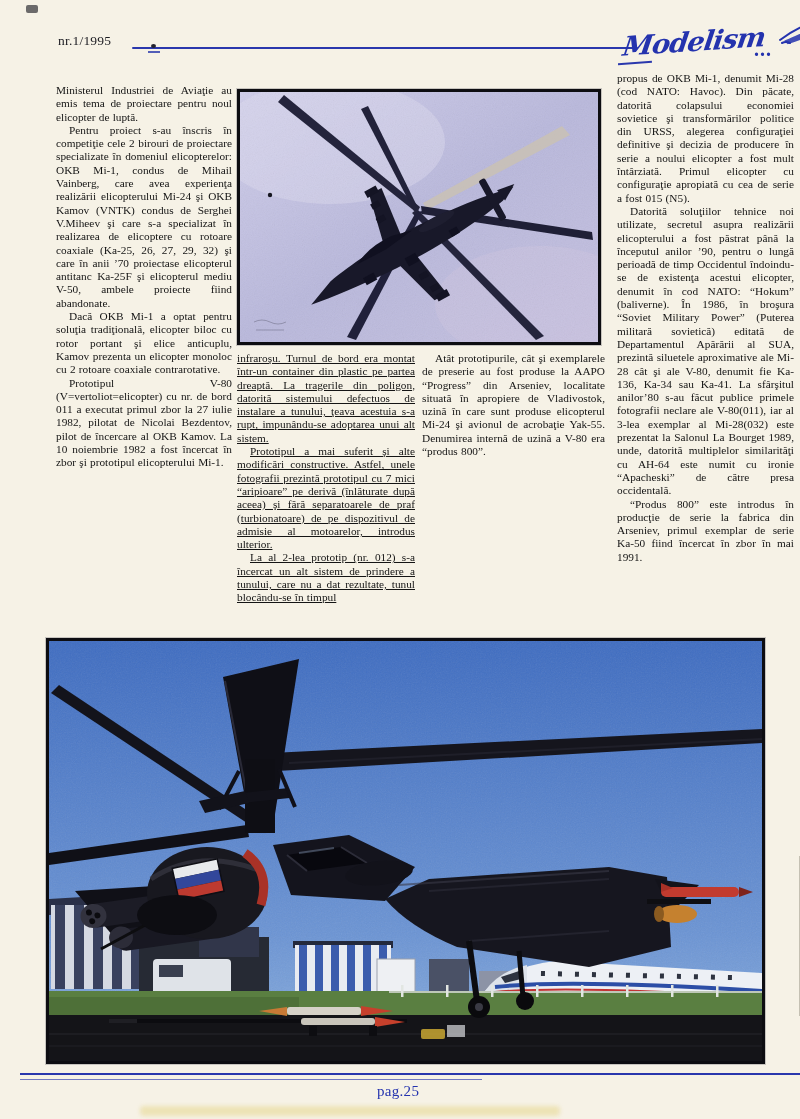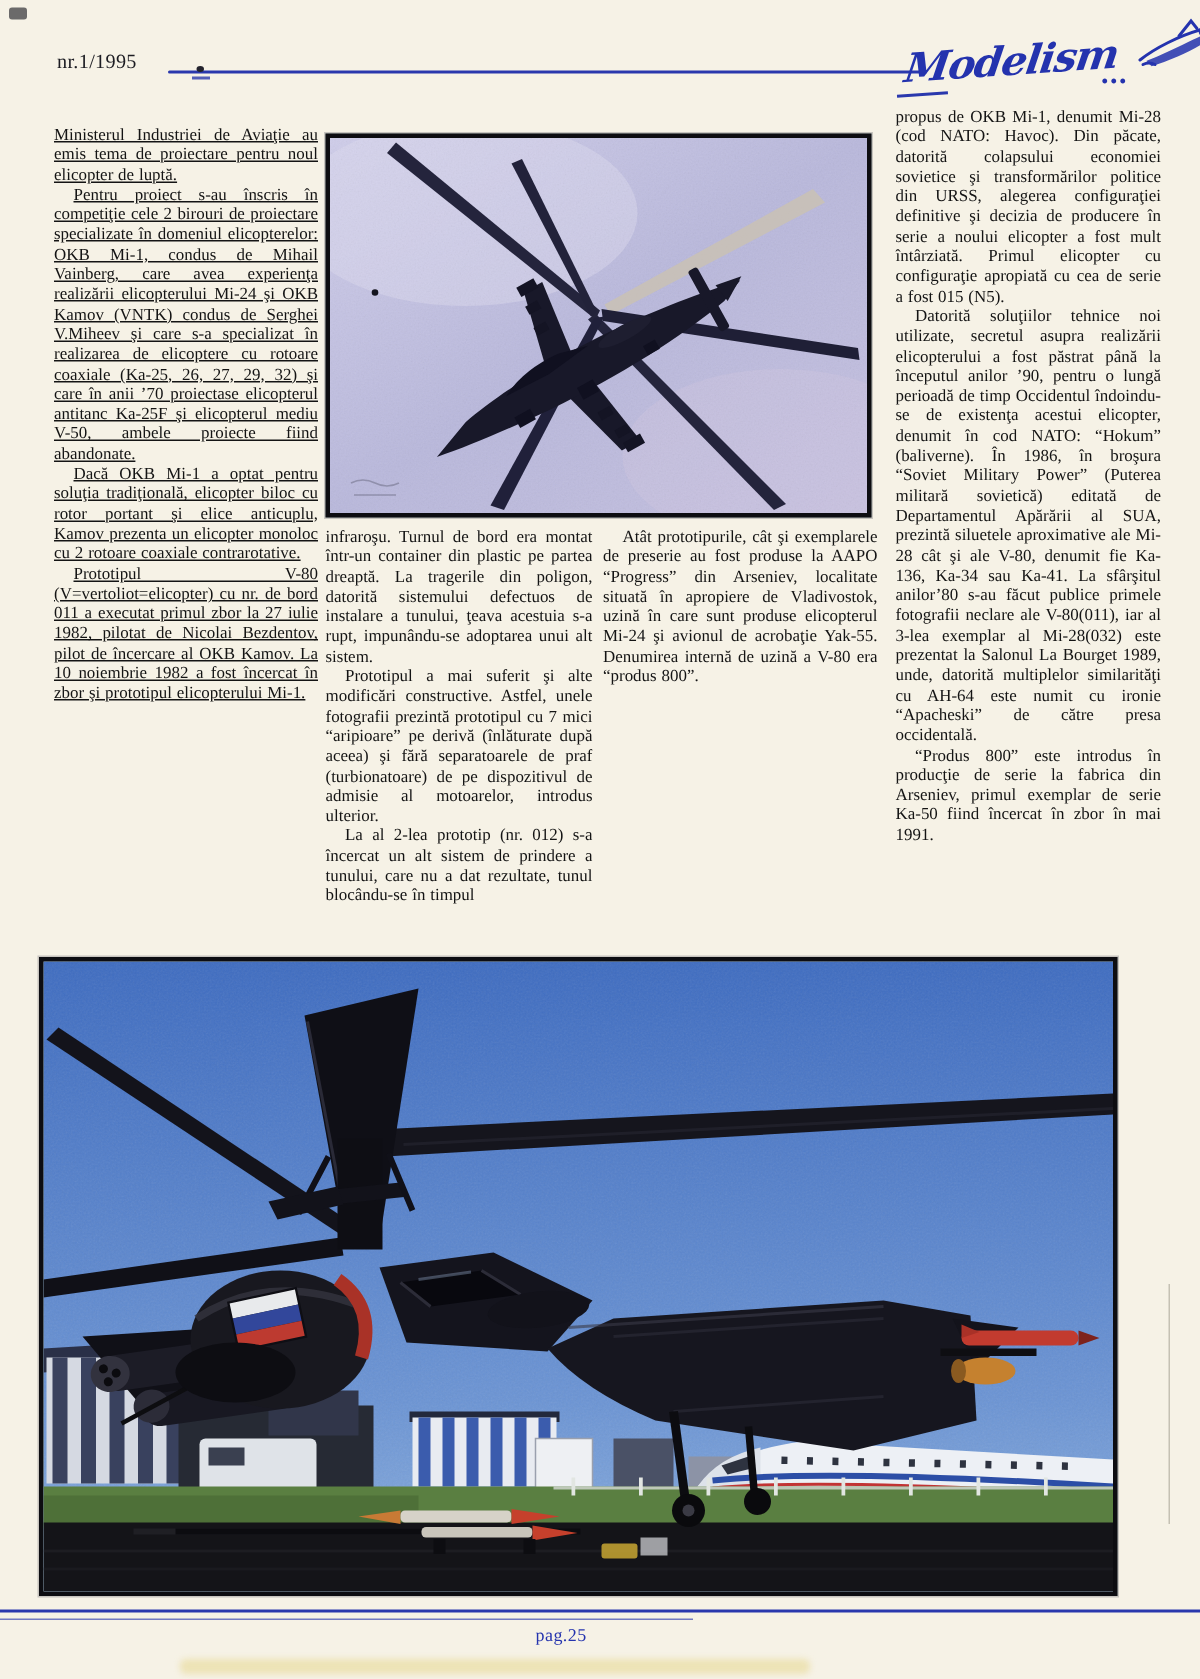--- a/index.html
+++ b/index.html
@@ -1,21 +1,21 @@
 <!DOCTYPE html>
 <html><head>
 <meta charset="utf-8">
 <style>
   html,body{margin:0;padding:0;}
   body{
     width:800px;height:1119px;position:relative;overflow:hidden;
     background:#f6f2e6;
     font-family:"Liberation Serif",serif;
   }
-  #page{position:absolute;inset:0;}
+  #page{position:absolute;inset:0;margin-left:20px;}
   
   .issue{position:absolute;left:38px;top:33px;font-size:13.5px;color:#1c1c22;letter-spacing:.2px;}
   .rule{position:absolute;left:112px;top:47px;width:506px;height:2.4px;background:#2a38ad;border-radius:2px;}
   .rule-blob{position:absolute;left:131px;top:44px;width:5px;height:4px;background:#23232d;border-radius:50%;}
   .rule-blob2{position:absolute;left:128px;top:51px;width:12px;height:1.5px;background:#2a38ad;opacity:.8;}
   .logo{position:absolute;left:598px;top:16px;width:190px;height:56px;}
   .logo-text{
     position:absolute;left:6px;top:10px;color:#2433ae;
     font-family:"DejaVu Serif",serif;font-style:italic;font-weight:bold;
     font-size:27px;transform:skewX(-12deg) rotate(-4deg);letter-spacing:-1px;
@@ -24,33 +24,33 @@
   .logo-underline{position:absolute;left:0px;top:46px;width:34px;height:2.4px;background:#2a38ad;transform:rotate(-4deg);}
   .logo-plane{position:absolute;left:158px;top:-6px;}
   
   .col{
     position:absolute;overflow:hidden;
     font-size:11.3px;line-height:13.3px;text-align:justify;color:#141414;
     word-spacing:.4px;
   }
   .col p{margin:0;}
   .col p.indent{text-indent:13px;}
-  #col1{left:36px;top:84px;width:176px;height:552px;text-decoration:underline;}
-  #col2{left:217px;top:352px;width:178px;height:284px;}
+  #col1{left:36px;top:84px;width:176px;height:552px;}
+  #col2{left:217px;top:352px;width:178px;height:284px;text-decoration:underline;}
   #col3{left:402px;top:352px;width:183px;height:284px;}
   #col4{left:597px;top:72px;width:177px;height:554px;}
   
   .photo{position:absolute;border:3px solid #0d0d11;background:#9aa;box-shadow:0 0 0 1px rgba(60,60,70,.25);}
   #photo-top{left:217px;top:89px;width:358px;height:250px;}
   #photo-bottom{left:26px;top:638px;width:713px;height:420px;}
   .photo svg{display:block;}
   
   .foot-rule{position:absolute;left:0;top:1073px;width:800px;height:2.2px;background:#2a38ad;}
   .foot-rule2{position:absolute;left:0;top:1079px;width:462px;height:1.1px;background:#2a38ad;opacity:.65;}
-  .pagenum{position:absolute;left:357px;top:1083px;font-size:12px;color:#2433ae;letter-spacing:.3px;}
+  .pagenum{position:absolute;left:357px;top:1083px;font-size:15px;color:#2433ae;letter-spacing:.3px;}
   
   .smudge-tl{position:absolute;left:6px;top:5px;width:12px;height:8px;background:#3c3c40;border-radius:2px;opacity:.75;}
   .yellow-smear{position:absolute;left:120px;top:1106px;width:420px;height:10px;background:rgba(226,204,110,.40);filter:blur(2px);border-radius:4px;}
   .edge-line{position:absolute;left:779px;top:856px;width:1px;height:160px;background:#b9b4a6;opacity:.8;}
 </style>
 </head>
 <body>
 
 <div id="page">
 

